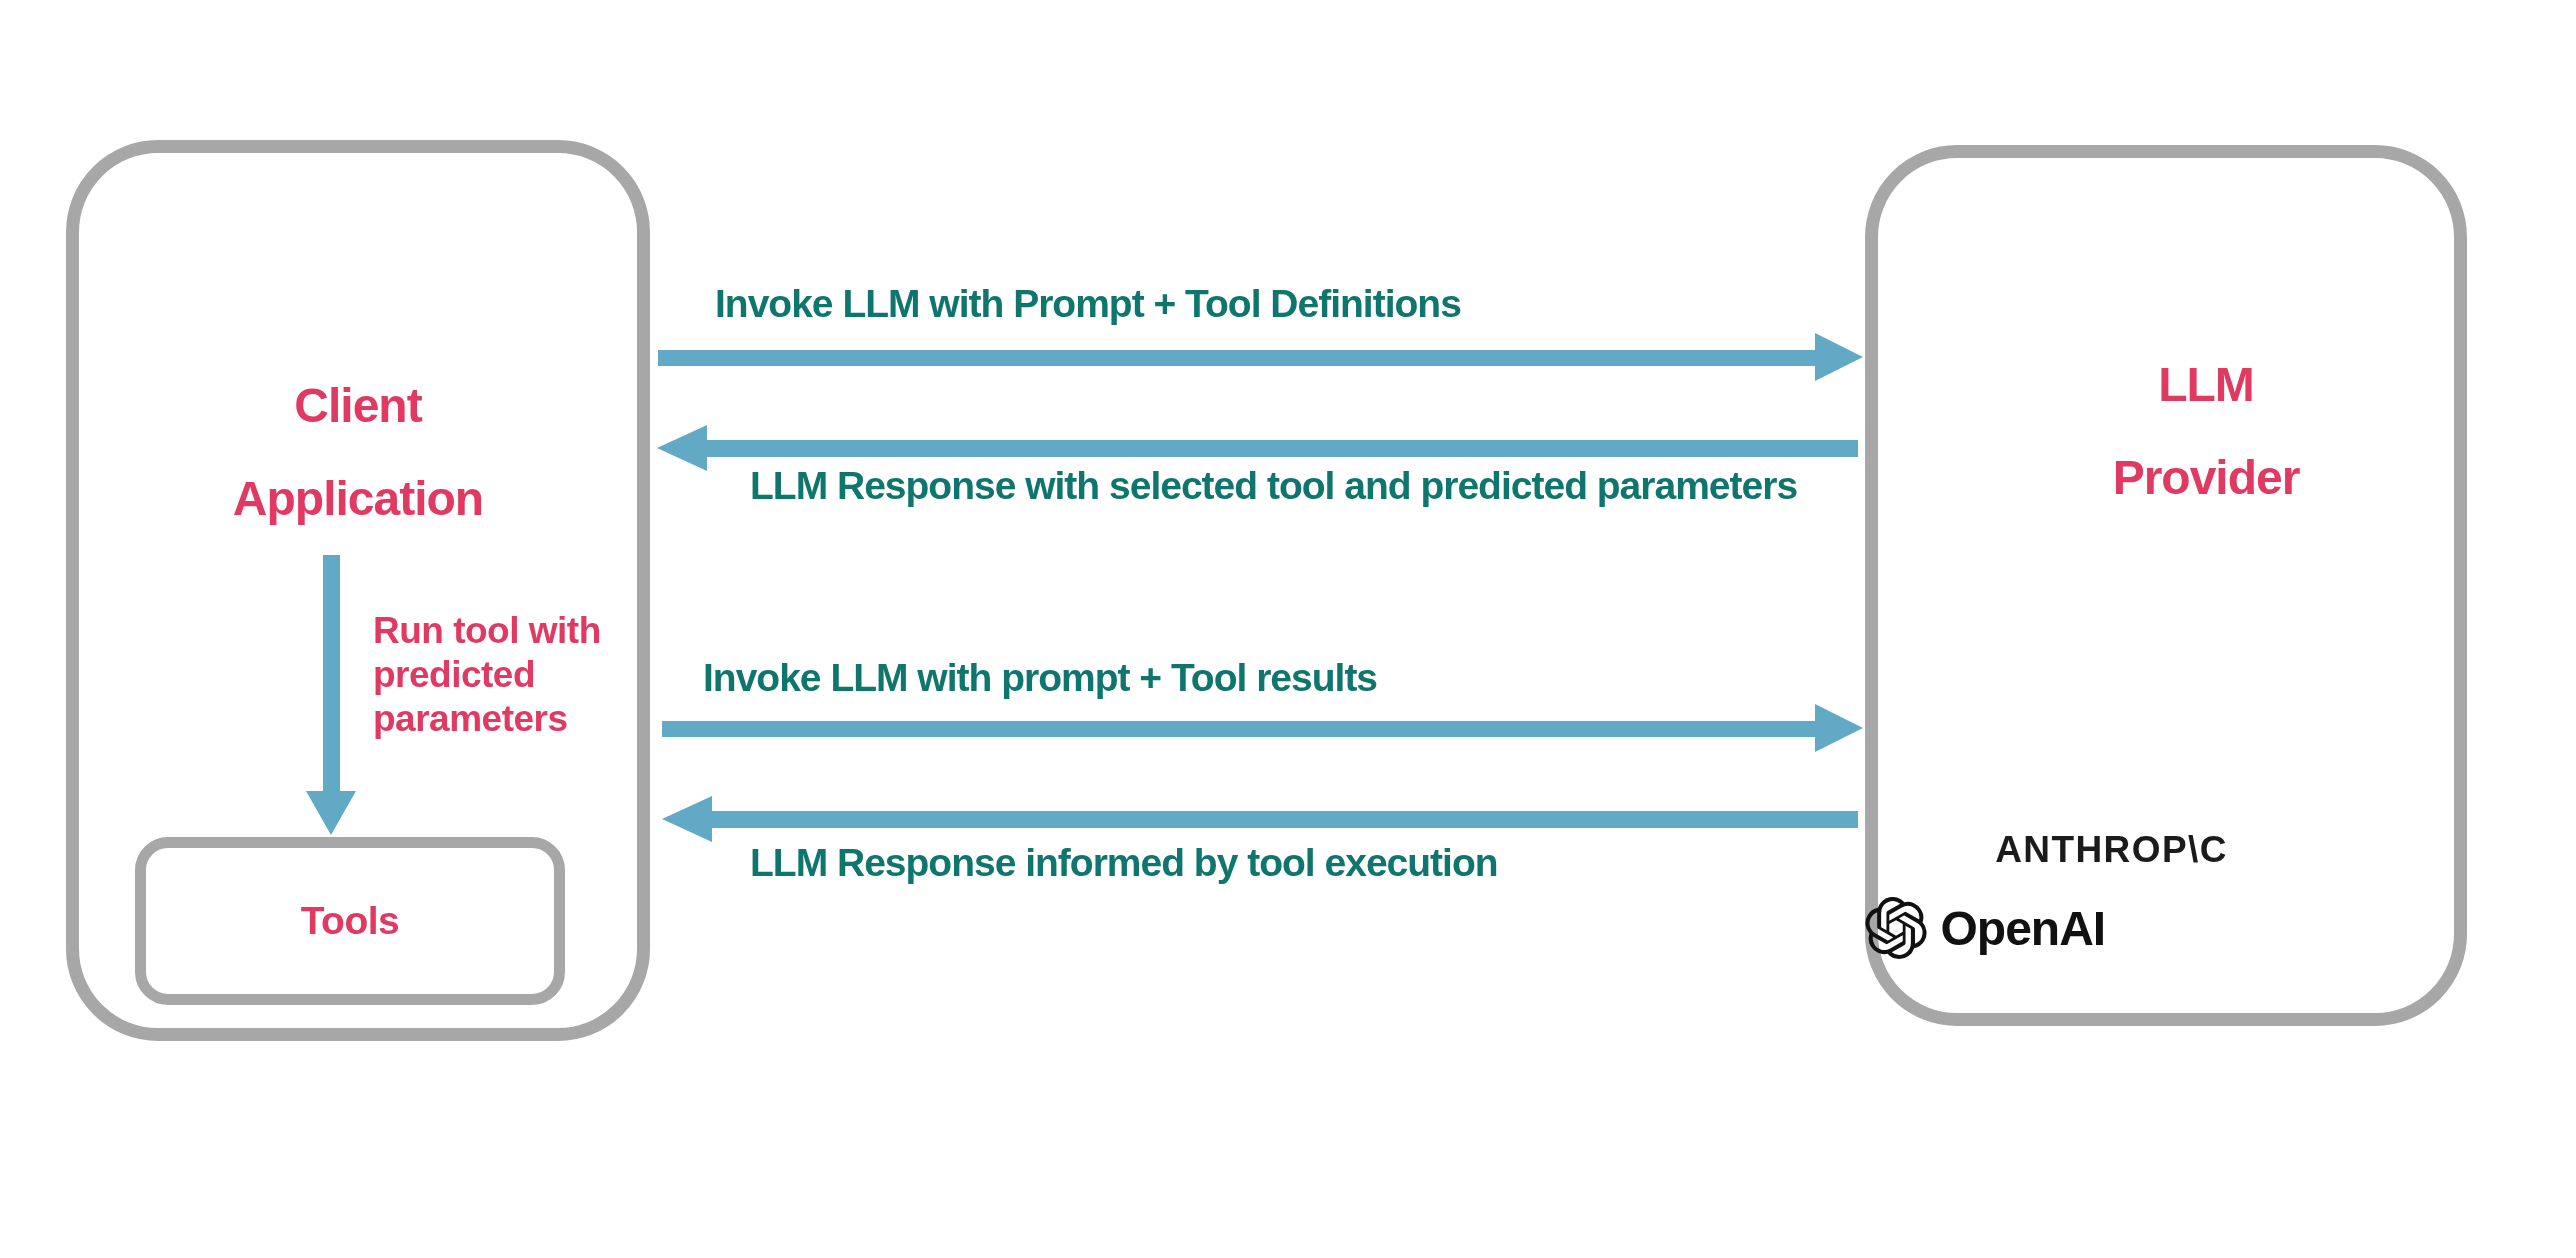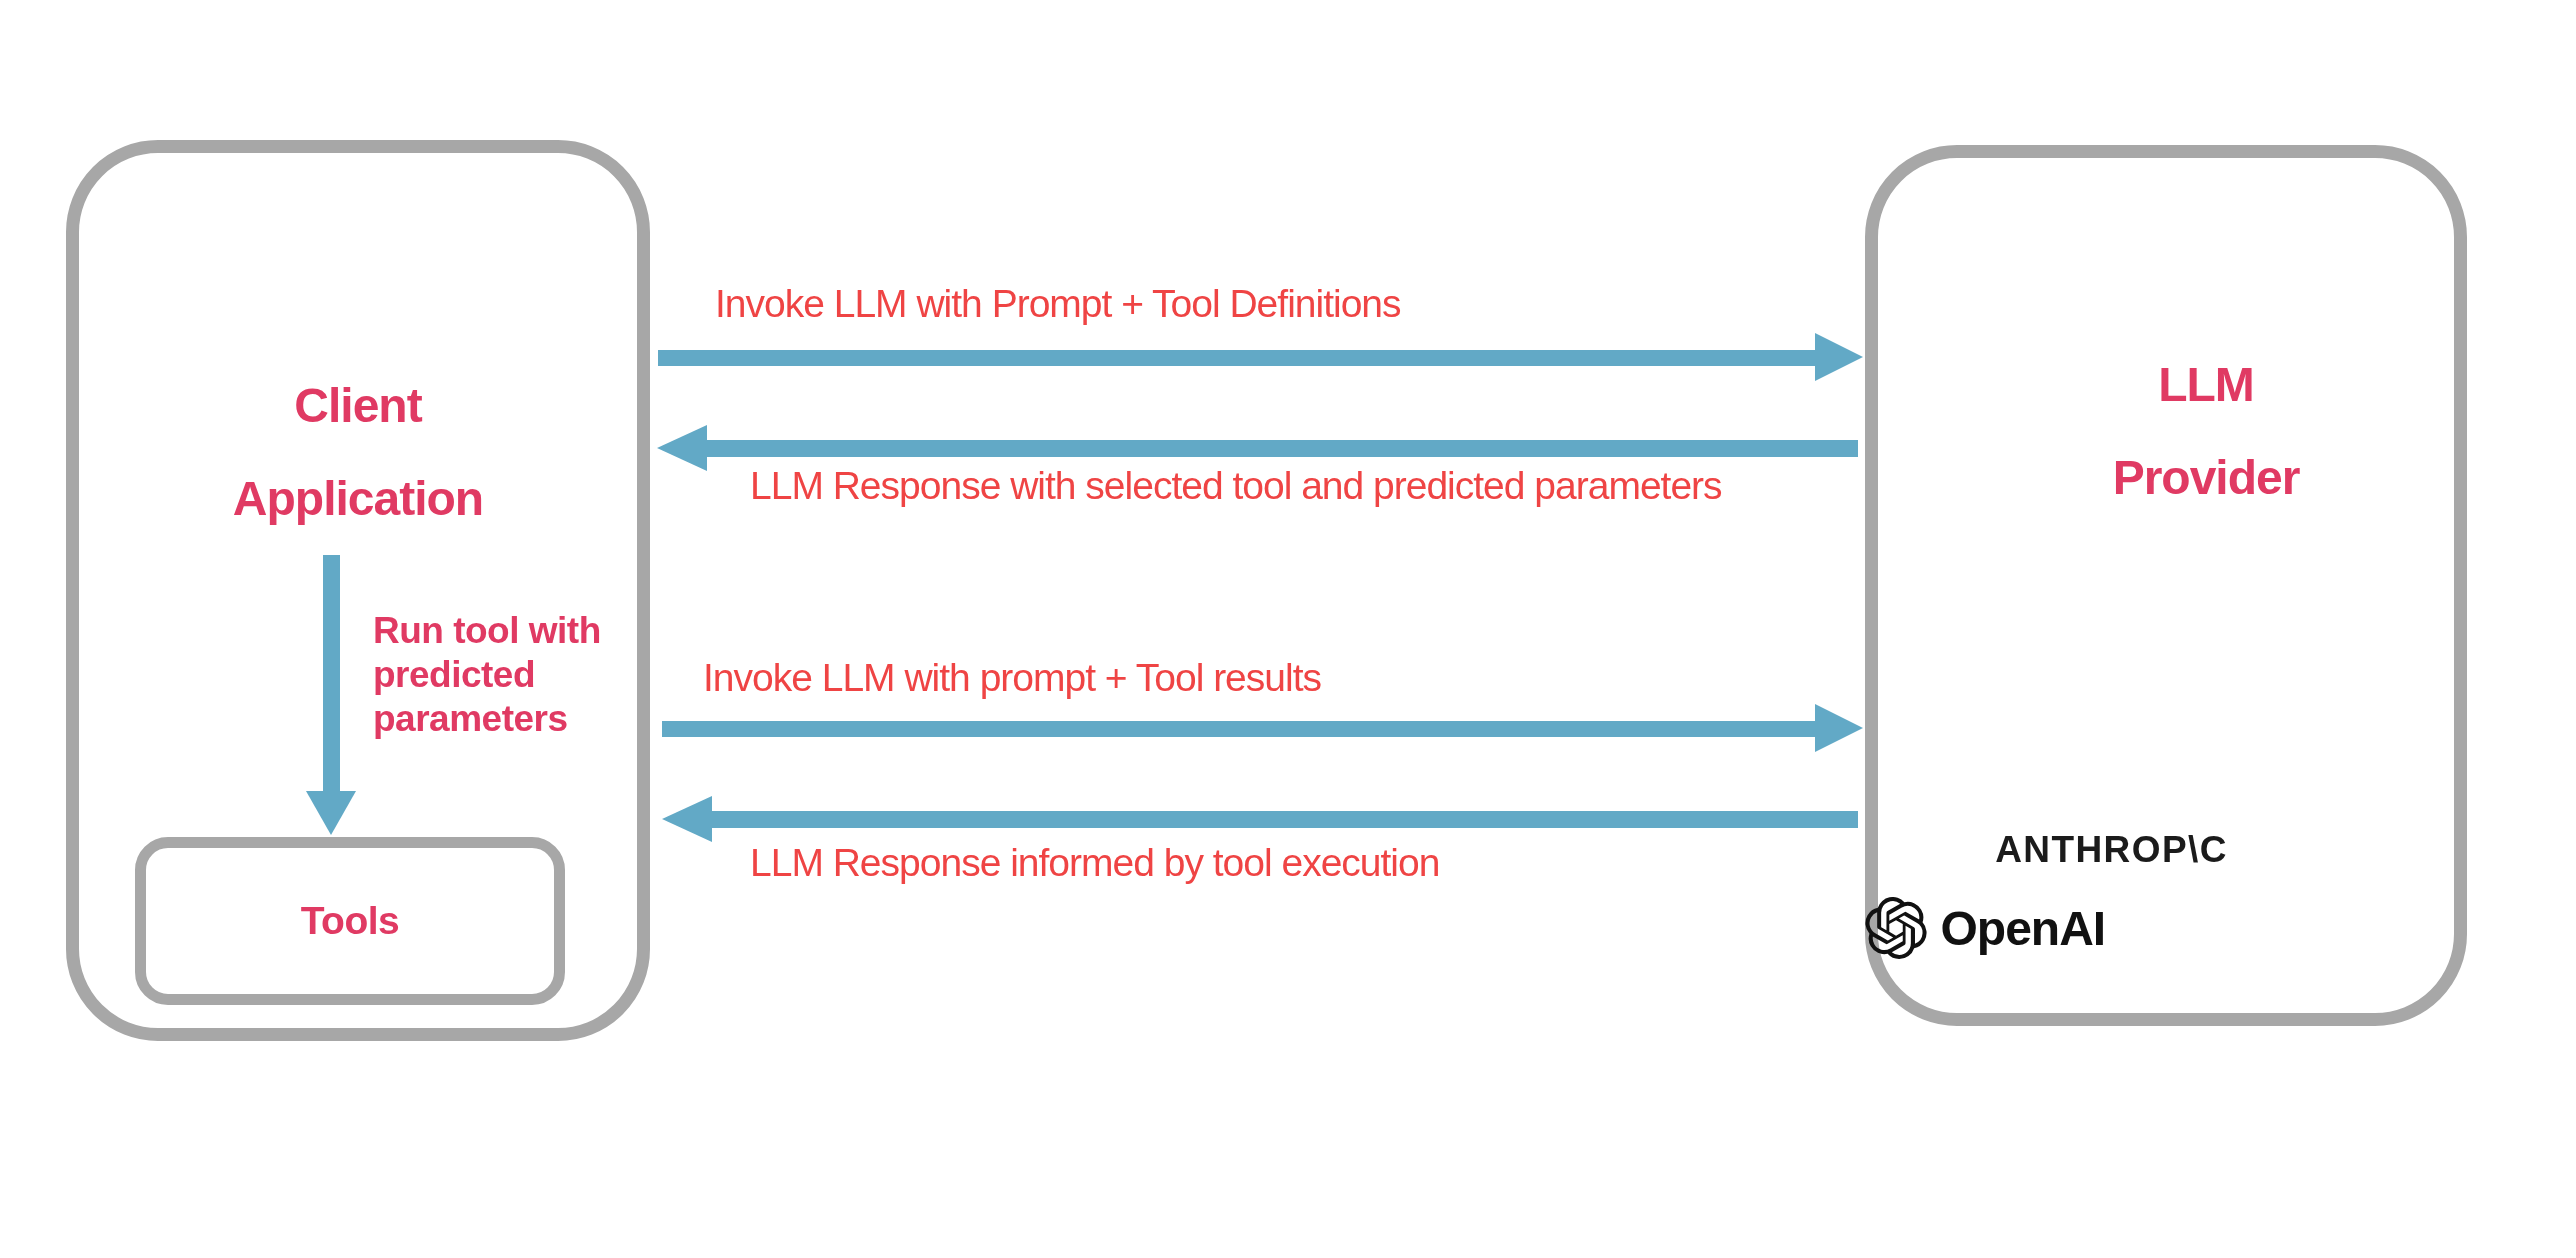--- a/index.html
+++ b/index.html
@@ -11,21 +11,21 @@
   
   .big-box{
     box-sizing:border-box;border:13.5px solid #a7a7a7;border-radius:92px;background:#ffffff;
   }
   .box-title{
     text-align:center;color:#e03a63;font-weight:700;font-size:48px;line-height:93px;
     letter-spacing:-1px;white-space:pre-line;
   }
   
   .flow-label{
-    color:#ef4444;font-weight:400;font-size:39px;line-height:1;letter-spacing:-1px;white-space:nowrap;
+    color:#0f766e;font-weight:700;font-size:39px;line-height:1;letter-spacing:-1px;white-space:nowrap;
   }
   
   .shaft-h{background:#62a9c6;}
   .head-right{width:0;height:0;border-top:24px solid transparent;border-bottom:24px solid transparent;border-left:48px solid #62a9c6;}
   .head-left{width:0;height:0;border-top:23px solid transparent;border-bottom:23px solid transparent;border-right:50px solid #62a9c6;}
   .head-down{width:0;height:0;border-left:25px solid transparent;border-right:25px solid transparent;border-top:44px solid #62a9c6;}
   
   .run-label{
     color:#e03a63;font-weight:700;font-size:37px;line-height:44px;letter-spacing:-0.5px;white-space:pre-line;
   }

